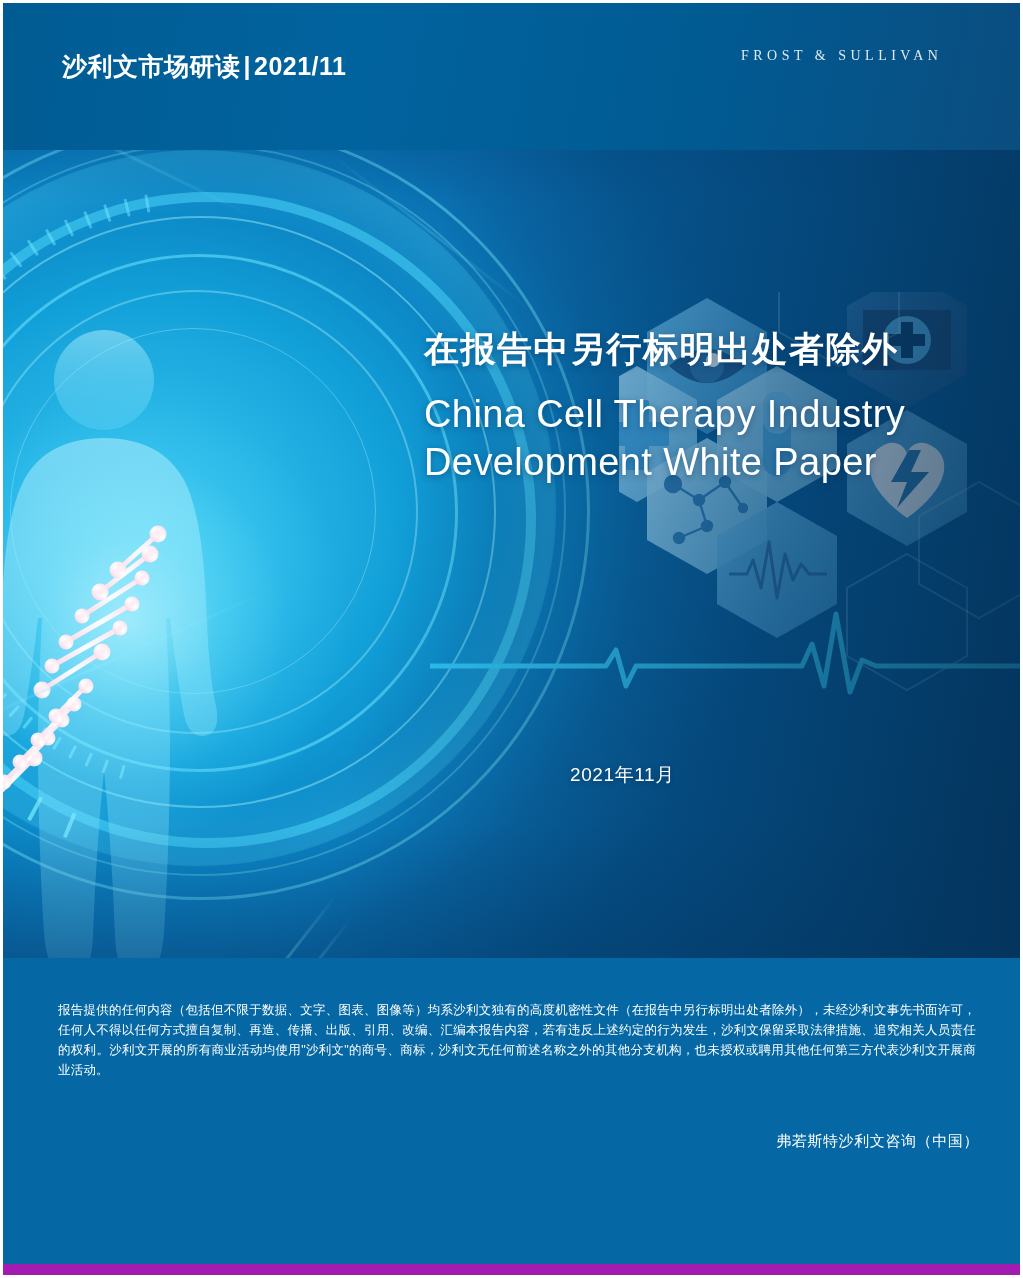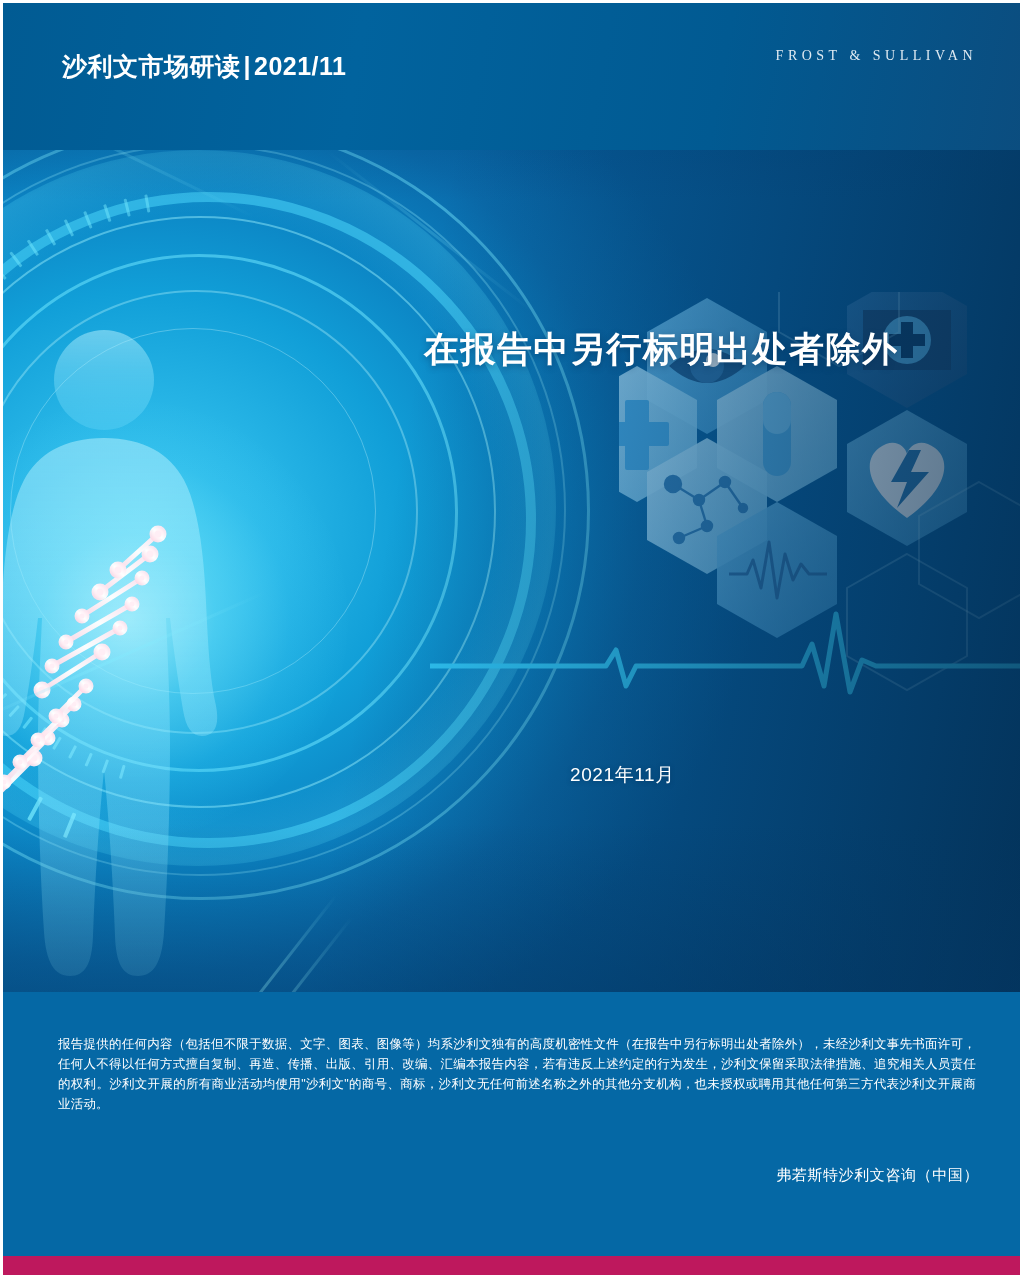--- a/index.html
+++ b/index.html
@@ -10,21 +10,21 @@
   }
   body {
     font-family: "Liberation Sans", "DejaVu Sans", sans-serif;
   }
 
   #page {
     position: relative;
     width: 1023px;
     height: 1278px;
     overflow: hidden;
-    background: #be185d;
+    background: #a21caf;
     box-sizing: border-box;
   }
 
   
   #hero {
     position: absolute;
     left: 0;
     top: 0;
     width: 1023px;
     height: 1014px;
@@ -62,21 +62,21 @@
     font-weight: bold;
     letter-spacing: 0.5px;
     white-space: nowrap;
   }
   .report-line .sep { padding: 0 3px; }
 
   
   #logo {
     position: absolute;
     right: 46px; top: 48px;
-    text-align: right;
+    text-align: left;
     width: 240px;
   }
   #logo .fs-en {
     color: #dfeaf2;
     font-family: "Liberation Serif", "DejaVu Serif", serif;
     font-size: 14px;
     letter-spacing: 4.5px;
     white-space: nowrap;
     margin-left: 4px;
   }
@@ -203,22 +203,22 @@
     left: 570px; top: 762px;
     color: #ffffff;
     font-size: 19px;
     letter-spacing: 0.6px;
     text-shadow: 0 1px 4px rgba(0,45,85,0.5);
   }
 
   
   #footer {
     position: absolute;
-    left: 0; top: 992px;
-    width: 1023px; height: 264px;
+    left: 0; top: 958px;
+    width: 1023px; height: 306px;
     background: #0568a5;
   }
   #disclaimer {
     position: absolute;
     left: 58px; top: 42px;
     width: 918px;
     color: #ffffff;
     font-size: 12.5px;
     line-height: 20px;
     text-align: justify;
@@ -485,20 +485,24 @@
     <div class="report-line">
       <span>沙利文市场研读</span><span class="sep">|</span><span>2021/11</span>
     </div>
 
     <div id="logo">
       <div class="fs-en">FROST &amp; SULLIVAN</div>
     </div>
 
     <div id="title-block">
       <div id="title-cn">在报告中另行标明出处者除外</div>
+      <div id="title-en">
+        <div>China Cell Therapy Industry</div>
+        <div>Development White Paper</div>
+      </div>
     </div>
 
     <div id="date-line">2021年11月</div>
   </div>
 
   <div id="footer">
     <div id="disclaimer">报告提供的任何内容（包括但不限于数据、文字、图表、图像等）均系沙利文独有的高度机密性文件（在报告中另行标明出处者除外），未经沙利文事先书面许可，任何人不得以任何方式擅自复制、再造、传播、出版、引用、改编、汇编本报告内容，若有违反上述约定的行为发生，沙利文保留采取法律措施、追究相关人员责任的权利。沙利文开展的所有商业活动均使用"沙利文"的商号、商标，沙利文无任何前述名称之外的其他分支机构，也未授权或聘用其他任何第三方代表沙利文开展商业活动。</div>
     <div id="footer-org">弗若斯特沙利文咨询（中国）</div>
   </div>
 

